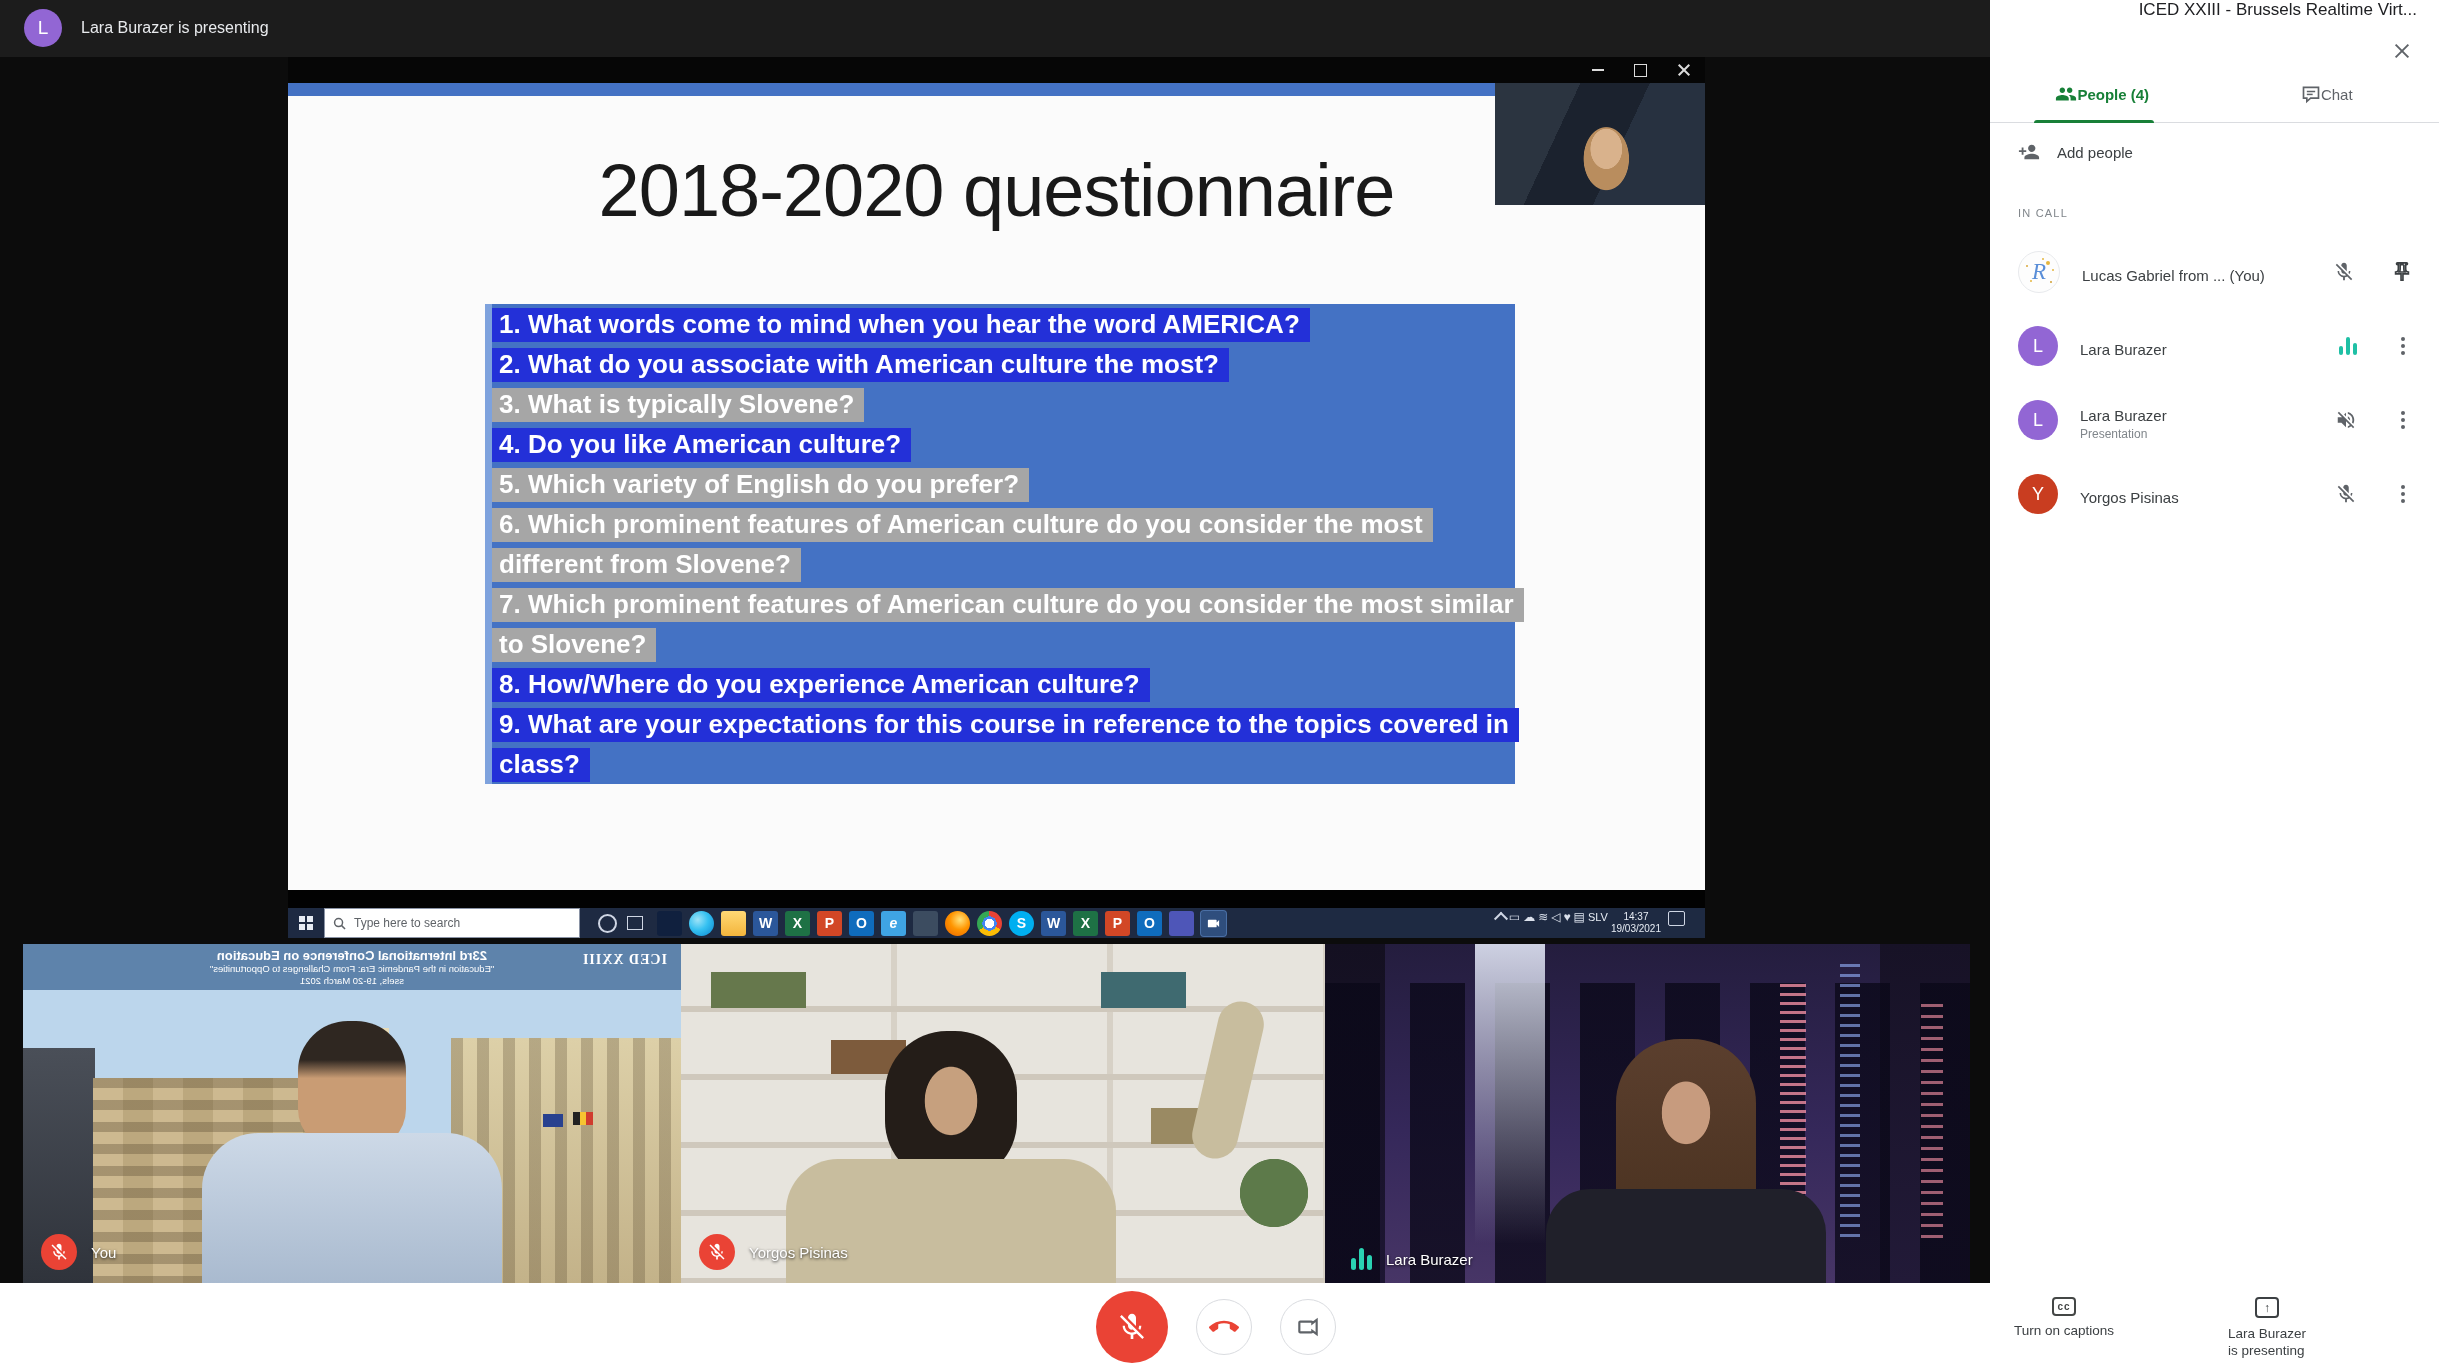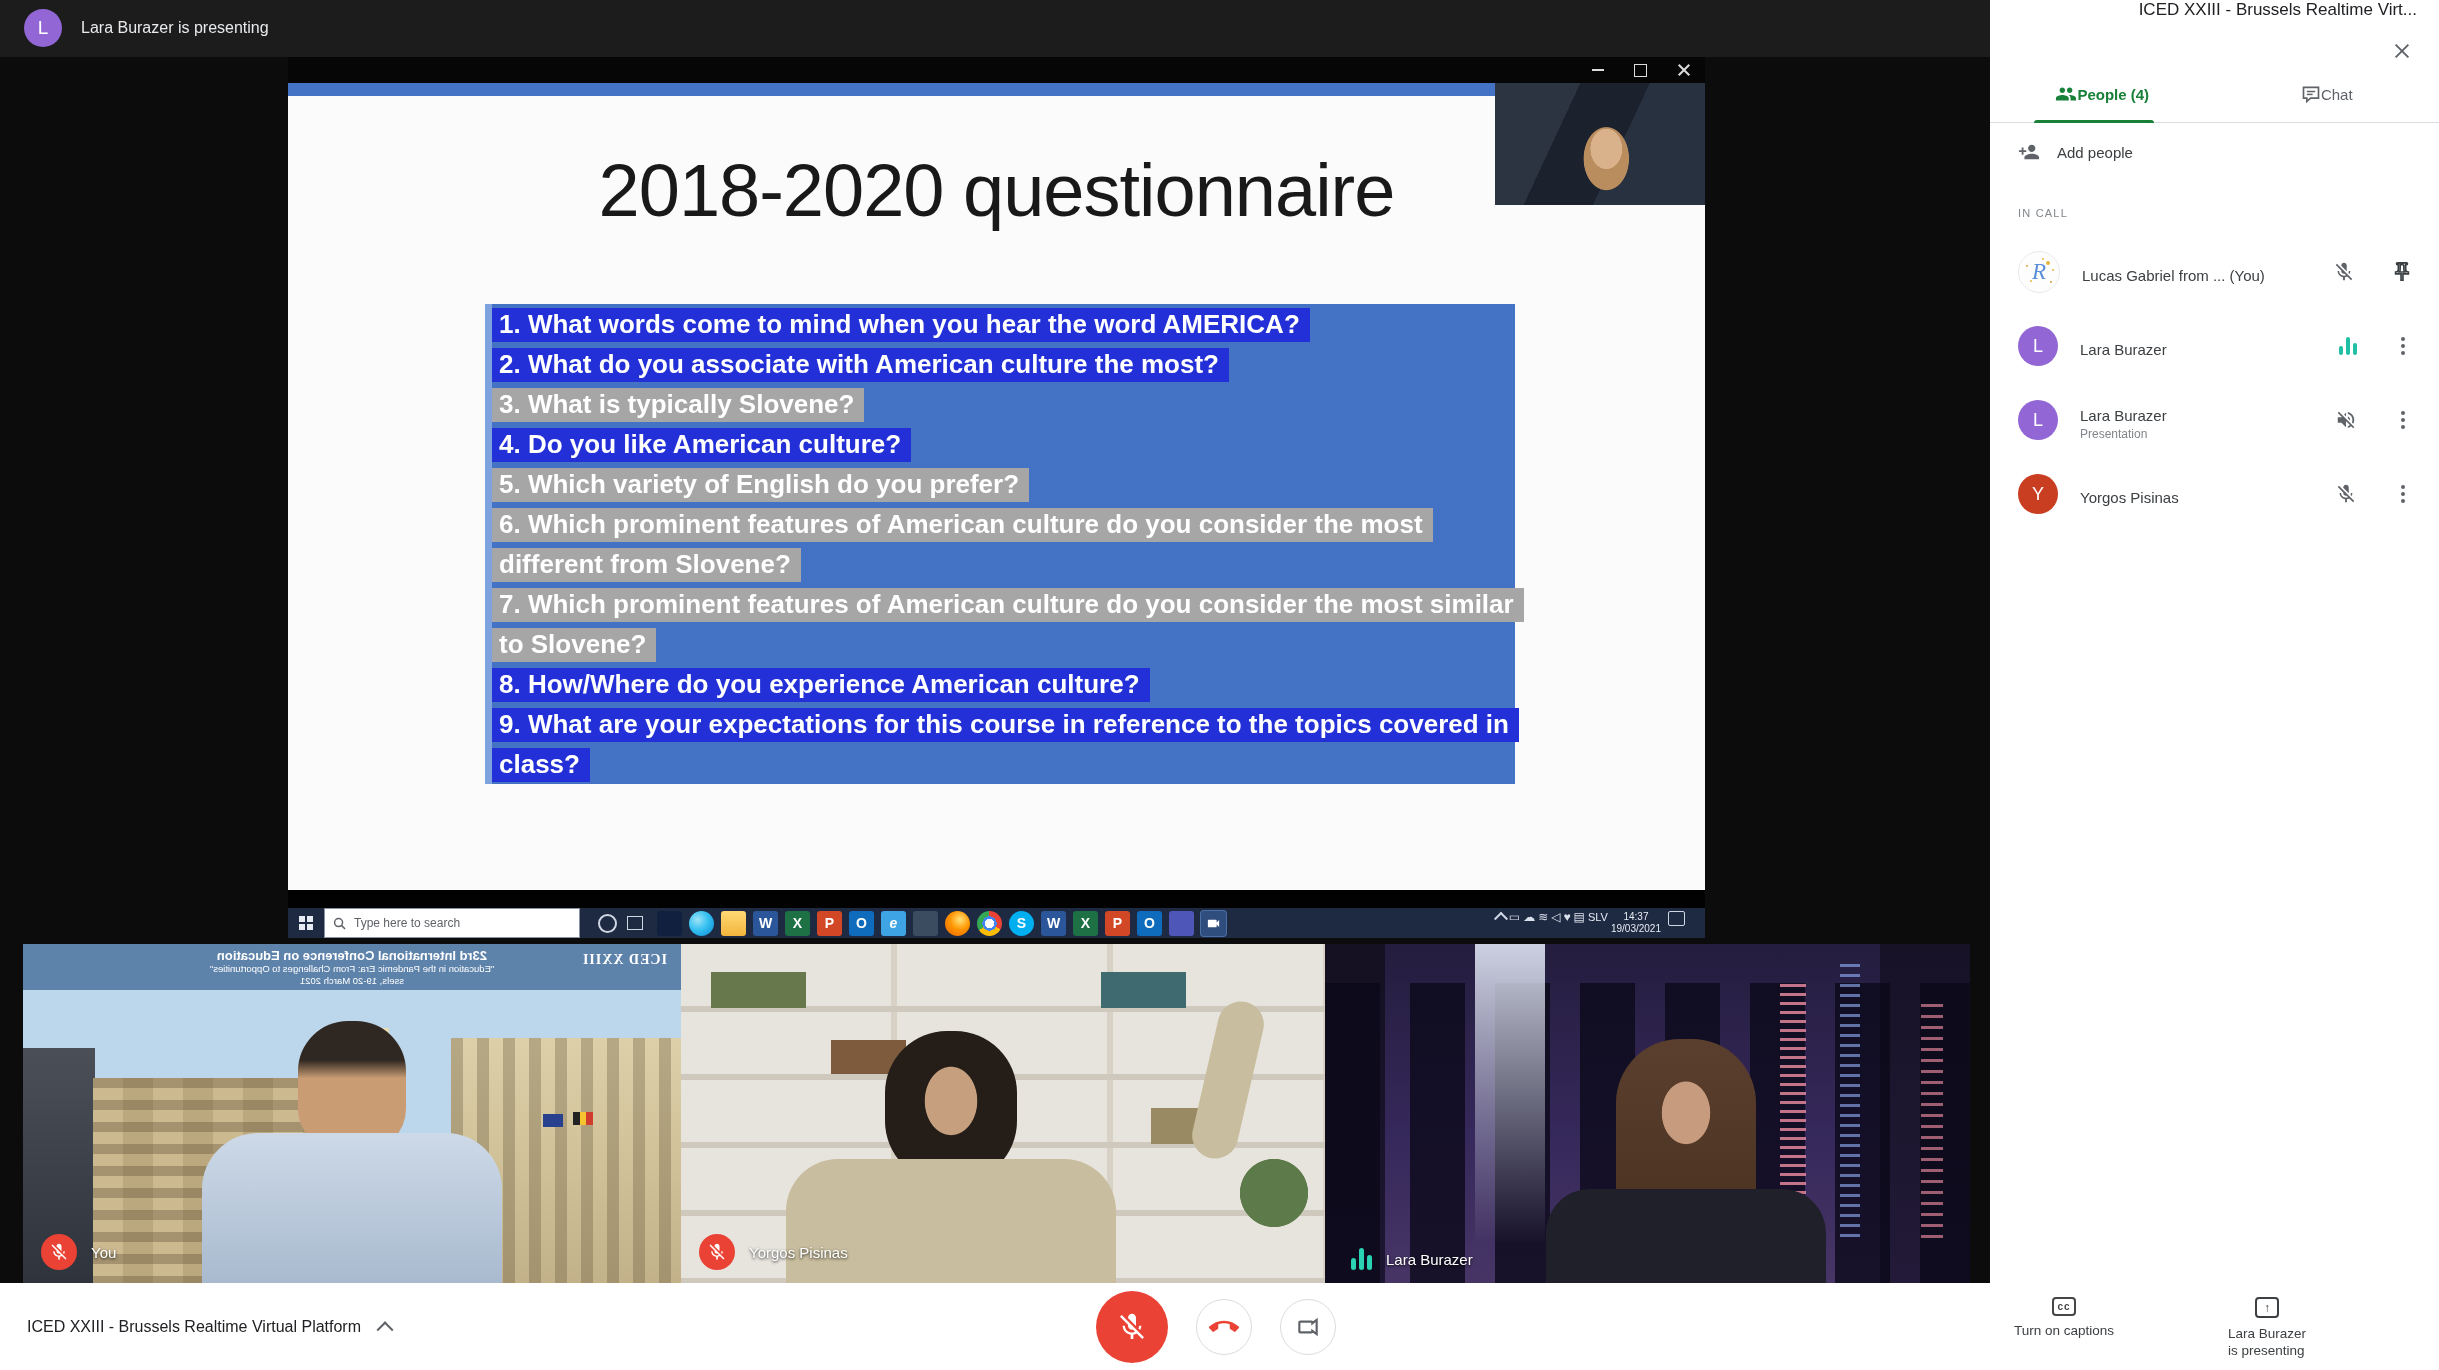--- a/index.html
+++ b/index.html
@@ -441,24 +441,20 @@
       <div class="p-actions">
         <svg width="22" height="22" viewBox="0 0 24 24">
             <path fill="#5f6368" d="M19 11h-1.7c0 .74-.16 1.43-.43 2.05l1.23 1.23c.56-.98.9-2.09.9-3.28zm-4.02.17c0-.06.02-.11.02-.17V5c0-1.66-1.34-3-3-3S9 3.34 9 5v.18l5.98 5.99zM4.27 3L3 4.27l6.01 6.01V11c0 1.66 1.33 3 2.99 3 .22 0 .44-.03.65-.08l1.66 1.66c-.71.33-1.5.52-2.31.52-2.76 0-5.3-2.1-5.3-5.1H5c0 3.41 2.72 6.23 6 6.72V21h2v-3.28c.91-.13 1.77-.45 2.54-.9L19.73 21 21 19.73 4.27 3z"></path>
           </svg>
         <span class="dots"></span>
       </div>
     </div>
   </div>
 
   <div class="bottombar">
-    <div class="bb-title">
-      <span>ICED XXIII - Brussels Realtime Virtual Platform</span>
-      <span class="chev-up"></span>
-    </div>
 
     <div class="bb-center">
       <div class="btn-round btn-mic">
         <svg width="32" height="32" viewBox="0 0 24 24">
             <path fill="#fff" d="M19 11h-1.7c0 .74-.16 1.43-.43 2.05l1.23 1.23c.56-.98.9-2.09.9-3.28zm-4.02.17c0-.06.02-.11.02-.17V5c0-1.66-1.34-3-3-3S9 3.34 9 5v.18l5.98 5.99zM4.27 3L3 4.27l6.01 6.01V11c0 1.66 1.33 3 2.99 3 .22 0 .44-.03.65-.08l1.66 1.66c-.71.33-1.5.52-2.31.52-2.76 0-5.3-2.1-5.3-5.1H5c0 3.41 2.72 6.23 6 6.72V21h2v-3.28c.91-.13 1.77-.45 2.54-.9L19.73 21 21 19.73 4.27 3z"></path>
           </svg>
       </div>
       <div class="btn-round btn-white">
         <svg width="30" height="30" viewBox="0 0 24 24">
             <path fill="#ea4335" d="M12 9c-1.6 0-3.15.25-4.6.72v3.1c0 .39-.23.74-.56.9-.98.49-1.87 1.12-2.66 1.85-.18.18-.43.28-.7.28-.28 0-.53-.11-.71-.29L.29 13.08c-.18-.17-.29-.42-.29-.7 0-.28.11-.53.29-.71C3.34 8.78 7.46 7 12 7s8.66 1.78 11.71 4.67c.18.18.29.43.29.71 0 .28-.11.53-.29.7l-2.48 2.48c-.18.18-.43.29-.71.29-.27 0-.52-.1-.7-.28-.79-.73-1.68-1.36-2.66-1.85-.33-.16-.56-.51-.56-.9v-3.1C15.15 9.25 13.6 9 12 9z"></path>

